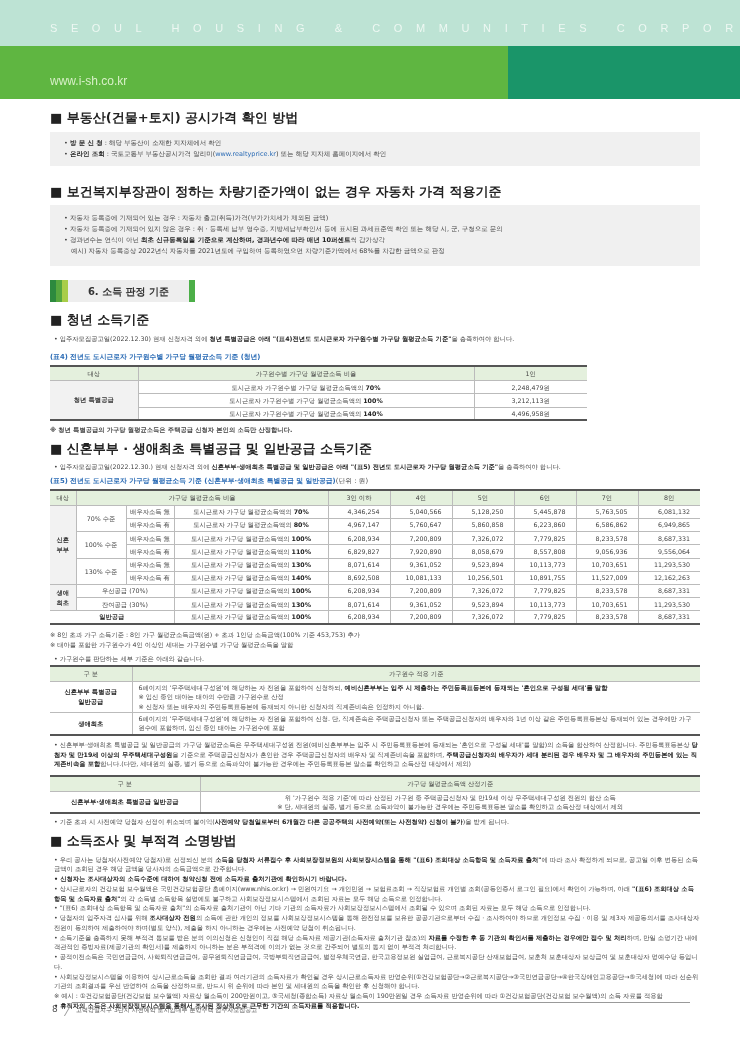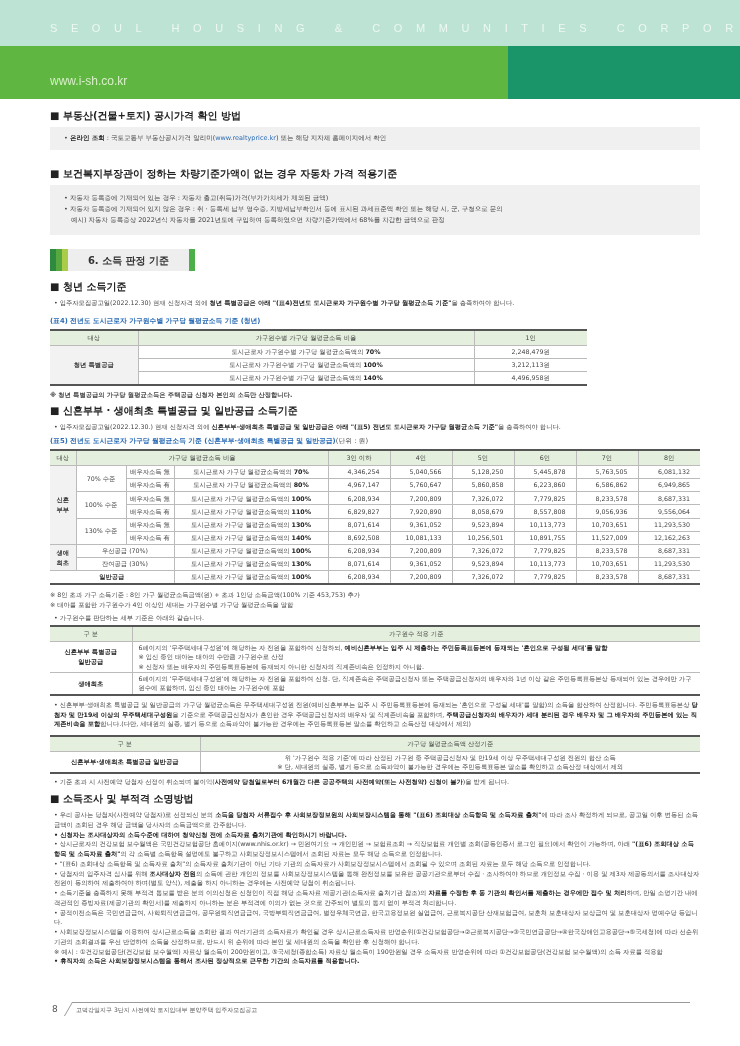--- a/index.html
+++ b/index.html
@@ -4,21 +4,21 @@
 <style>
   * { box-sizing: border-box; margin: 0; padding: 0; }
   body { width: 740px; height: 1046px; background: #fff; font-family: "DejaVu Sans", "Liberation Sans", sans-serif; color: #333; overflow: hidden; position: relative; }
   .hdr-top { position: absolute; left: 0; top: 0; width: 740px; height: 46px; background: #bde3d4; }
   .hdr-top .corp { position: absolute; left: 50px; top: 22px; font-size: 11px; letter-spacing: 13.6px; color: #eef8f3; white-space: nowrap; font-family: "Liberation Sans", sans-serif; }
   .hdr-bar { position: absolute; left: 0; top: 46px; width: 740px; height: 53px; }
   .hdr-bar .g1 { position: absolute; left: 0; top: 0; width: 508px; height: 53px; background: #5fb641; }
   .hdr-bar .g2 { position: absolute; left: 508px; top: 0; width: 232px; height: 53px; background: #1a9569; }
   .hdr-bar .url { position: absolute; left: 50px; top: 28px; font-size: 12px; color: #d8efc8; font-family: "Liberation Sans", sans-serif; }
   .content { position: absolute; left: 50px; top: 100px; width: 650px; font-size: 6.5px; line-height: 1.5; }
-  .sq-title { font-size: 10px; font-weight: bold; color: #222; margin-bottom: 4px; }
+  .sq-title { font-size: 13px; font-weight: bold; color: #222; margin-bottom: 4px; }
   .sq-title::before { content: "■ "; }
   .gray-box { background: #f0f0f0; padding: 6px 14px; margin-bottom: 10px; }
   .gray-box p { font-size: 6.5px; color: #444; line-height: 1.7; }
   .b { font-weight: bold; color: #222; }
   .link { color: #2a6bb5; }
   .sec-head { display: flex; align-items: stretch; height: 22px; margin: 14px 0 8px; width: 145px; }
   .sec-head .s1 { width: 6px; background: #2d8a3e; }
   .sec-head .s2 { width: 6px; background: #57a83e; }
   .sec-head .s3 { width: 6px; background: #a9cd48; }
   .sec-head .t { flex: 1; background: #eeeeee; font-size: 10px; font-weight: bold; color: #333; display: flex; align-items: center; justify-content: center; }
@@ -53,27 +53,29 @@
 <div class="hdr-bar">
   <div class="g1"></div>
   <div class="g2"></div>
   <div class="url">www.i-sh.co.kr</div>
 </div>
 
 <div class="content">
   <div style="height:8px"></div>
   <div class="sq-title">부동산(건물+토지) 공시가격 확인 방법</div>
   <div class="gray-box">
+    <p>• <span class="b">방 문 신 청</span><span> : 해당 부동산이 소재한 지자체에서 확인</span></p>
     <p>• <span class="b">온라인 조회</span><span> : 국토교통부 부동산공시가격 알리미(</span><span class="link">www.realtyprice.kr</span><span>) 또는 해당 지자체 홈페이지에서 확인</span></p>
   </div>
   <div class="sp6"></div>
   <div class="sq-title">보건복지부장관이 정하는 차량기준가액이 없는 경우 자동차 가격 적용기준</div>
   <div class="gray-box" style="padding-top:8px;padding-bottom:9px;">
     <p>• 자동차 등록증에 기재되어 있는 경우 : 자동차 출고(취득)가격(부가가치세가 제외된 금액)</p>
     <p>• 자동차 등록증에 기재되어 있지 않은 경우 : 취 · 등록세 납부 영수증, 지방세납부확인서 등에 표시된 과세표준액 확인 또는 해당 시, 군, 구청으로 문의</p>
+    <p><span>• 경과년수는 연식이 아닌 </span><span class="b">최초 신규등록일을 기준으로 계산하며, 경과년수에 따라 매년 10퍼센트</span><span>씩 감가상각</span></p>
     <p style="padding-left:7px">예시) 자동차 등록증상 2022년식 자동차를 2021년도에 구입하여 등록하였으면 차량기준가액에서 68%를 차감한 금액으로 판정</p>
   </div>
 
   <div class="sec-head">
     <div class="s1"></div>
       <div class="s2"></div>
       <div class="s3"></div>
     <div class="t">6. 소득 판정 기준</div>
     <div class="s4"></div>
   </div>

